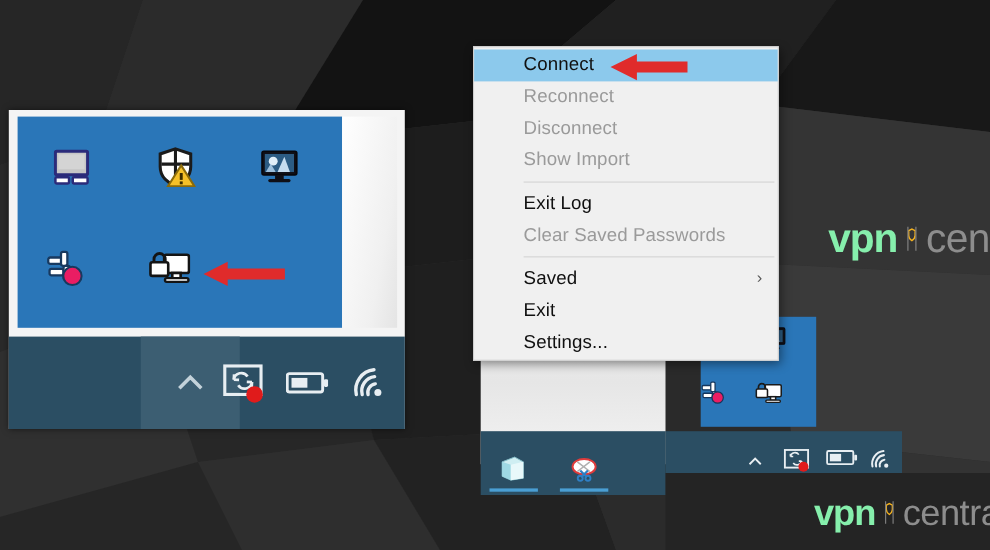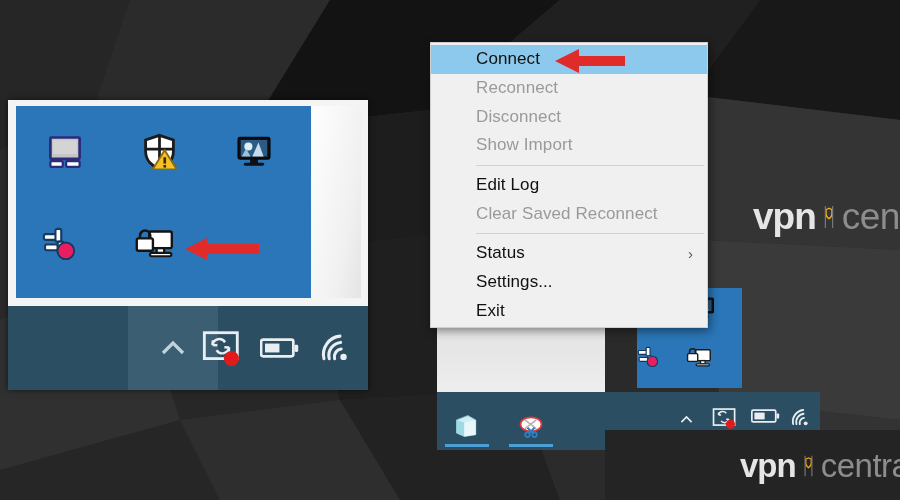--- a/index.html
+++ b/index.html
@@ -112,21 +112,21 @@
     position:absolute; top:14px; width:44px; height:40px;
     display:flex; align-items:center; justify-content:center;
   }
   .mini-tb-underline {
     position:absolute; bottom:3px; height:3px; background:#4a9fd4;
   }
 
   
   .wm { display:flex; align-items:center; z-index:9; }
   .wm-vpn {
-    font-weight:bold; color:#e5e5e5;
+    font-weight:bold; color:#86efac;
     letter-spacing:-1px;
   }
   .wm-central { color:#8d8d8d; letter-spacing:-.5px; }
   .wm-div { margin:0 5px; display:flex; align-items:center; }
 
   #watermark-top { left:753px; top:196px; font-size:37px; }
   #watermark-bottom { left:740px; top:447px; font-size:33px; }
 
   
   #wm-plate {
@@ -283,37 +283,37 @@
   <div class="menu-item disabled">
     <span>Disconnect</span>
   </div>
   <div class="menu-item disabled">
     <span>Show Import</span>
   </div>
 
   <div class="menu-sep"></div>
 
   <div class="menu-item">
-    <span>Edit Log</span>
+    <span>Exit Log</span>
   </div>
   <div class="menu-item disabled">
-    <span>Clear Saved Reconnect</span>
+    <span>Clear Saved Passwords</span>
   </div>
 
   <div class="menu-sep"></div>
 
   <div class="menu-item submenu">
-    <span>Status</span>
+    <span>Saved</span>
     <span class="submenu-arrow">›</span>
+  </div>
+  <div class="menu-item">
+    <span>Exit</span>
   </div>
   <div class="menu-item">
     <span>Settings...</span>
-  </div>
-  <div class="menu-item">
-    <span>Exit</span>
   </div>
 </div>
 
 <div class="layer" id="left-tray-window">
 
   <div id="left-tray-panel">
 
     <div class="tray-icon-cell" style="left:26px; top:22px;">
       <svg viewBox="0 0 32 32" width="36" height="36">
         <rect x="3" y="4" width="26" height="19" rx="1" fill="#c6c6c6" stroke="#2b2b7a" stroke-width="2.4"></rect>

